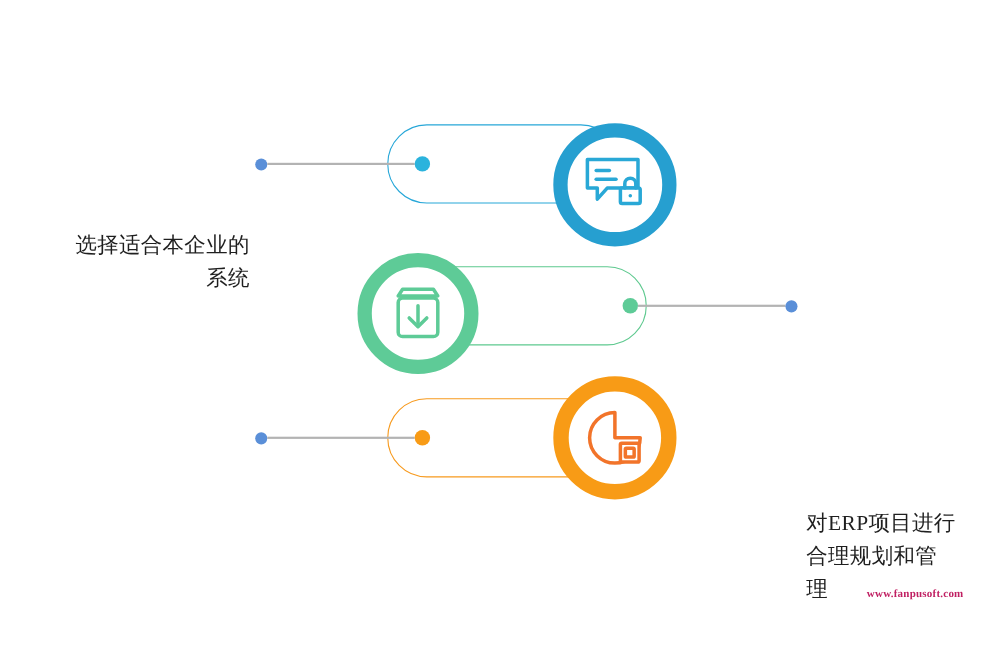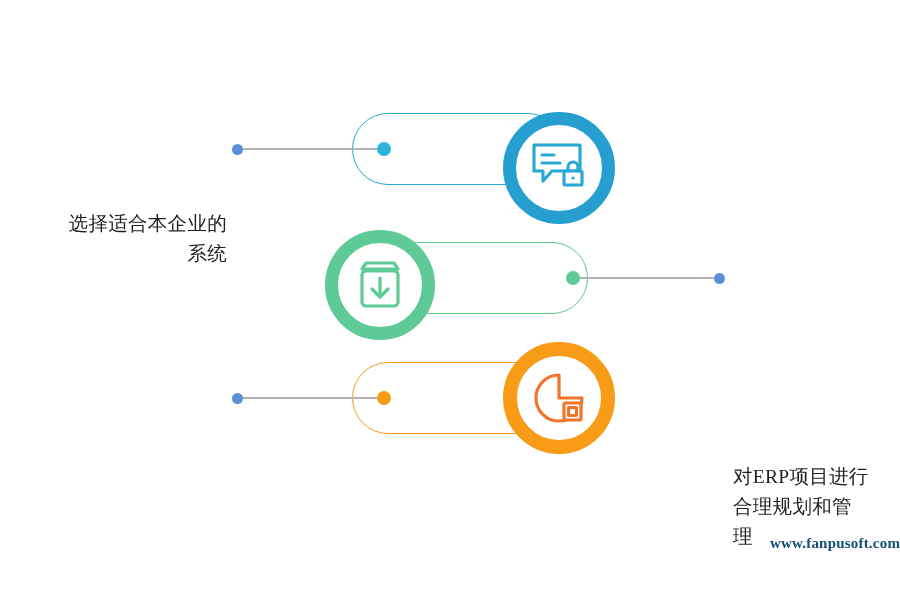--- a/index.html
+++ b/index.html
@@ -163,22 +163,22 @@
     font-family: "Liberation Sans", "DejaVu Sans", sans-serif;
     font-weight: bold;
     font-size: 21px;
     color: #8392b5;
     letter-spacing: 0px;
     line-height: 24px;
   }
   .wm-url {
     font-family: "Liberation Serif", "DejaVu Serif", serif;
     font-weight: bold;
-    font-size: 15px;
-    color: #0c4a6e;
+    font-size: 10px;
+    color: #be185d;
     letter-spacing: 0.2px;
     margin-top: 2px;
     text-align: center;
     width: 124px;
   }
 </style>
 </head>
 <body>
 
 <div id="canvas">

